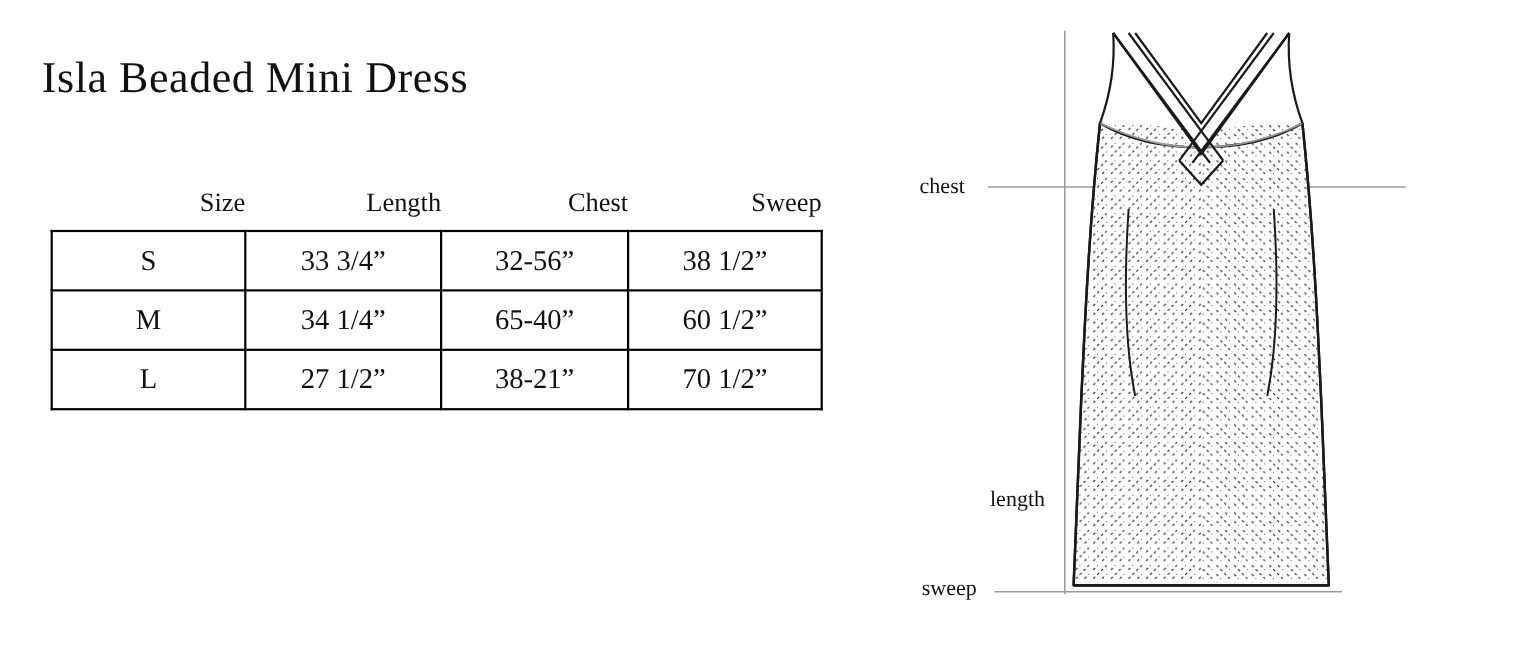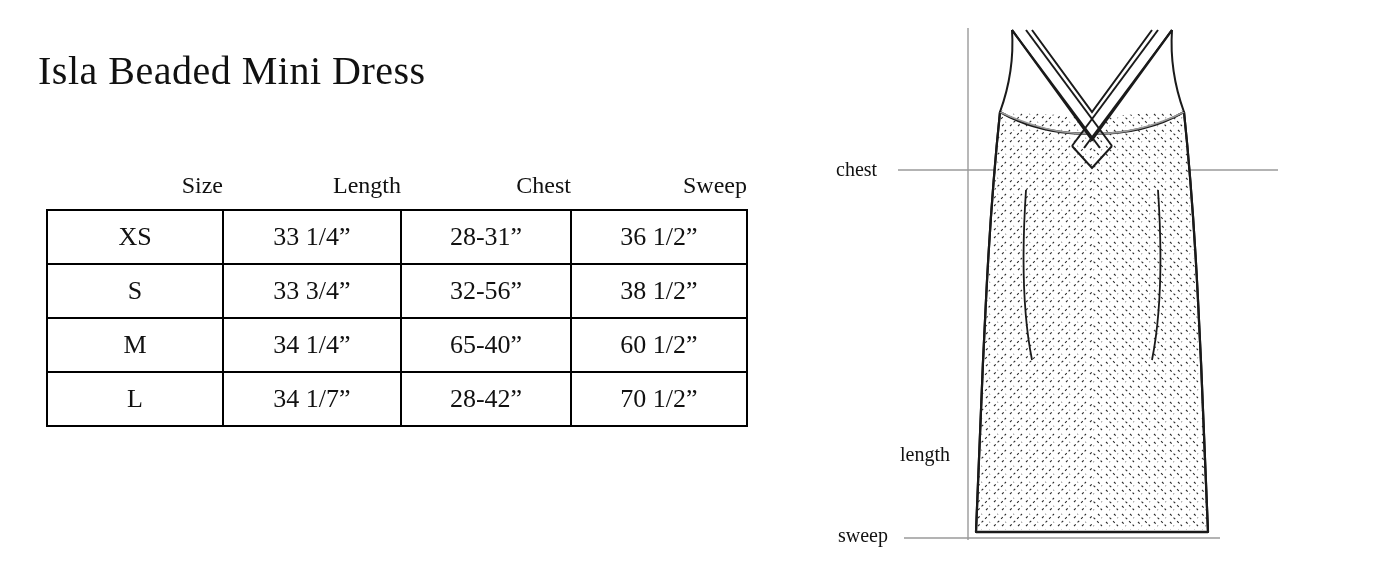--- a/index.html
+++ b/index.html
@@ -124,41 +124,35 @@
     <thead>
       <tr>
         <th>Size</th>
         <th>Length</th>
         <th>Chest</th>
         <th>Sweep</th>
       </tr>
     </thead>
     <tbody>
       <tr>
-        <td>XS</td>
-        <td>33 1/4”</td>
-        <td>28-31”</td>
-        <td>36 1/2”</td>
-      </tr>
-      <tr>
         <td>S</td>
         <td>33 3/4”</td>
         <td>32-56”</td>
         <td>38 1/2”</td>
       </tr>
       <tr>
         <td>M</td>
         <td>34 1/4”</td>
         <td>65-40”</td>
         <td>60 1/2”</td>
       </tr>
       <tr>
         <td>L</td>
-        <td>34 1/7”</td>
-        <td>28-42”</td>
+        <td>27 1/2”</td>
+        <td>38-21”</td>
         <td>70 1/2”</td>
       </tr>
     </tbody>
   </table>
 </div>
 
 <div id="illustration-panel">
 
   <svg id="dress-svg" width="584" height="586" viewBox="0 0 584 586">
     <defs>

